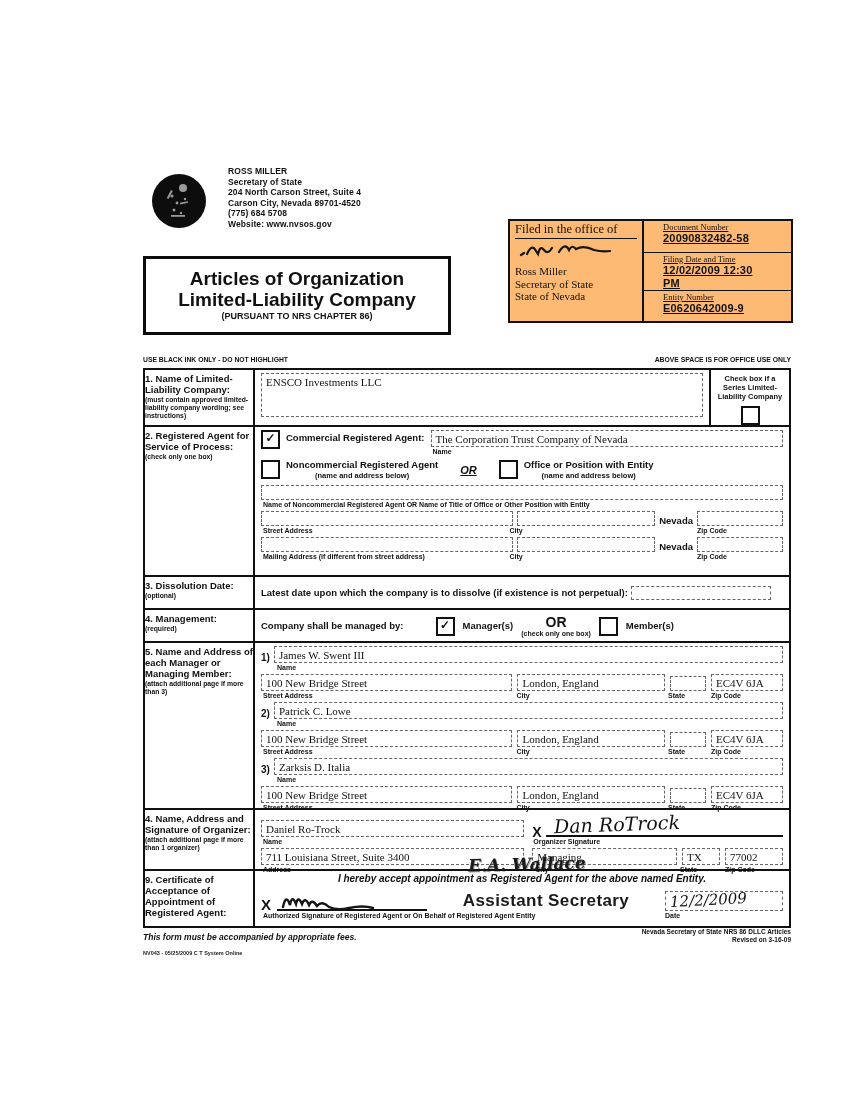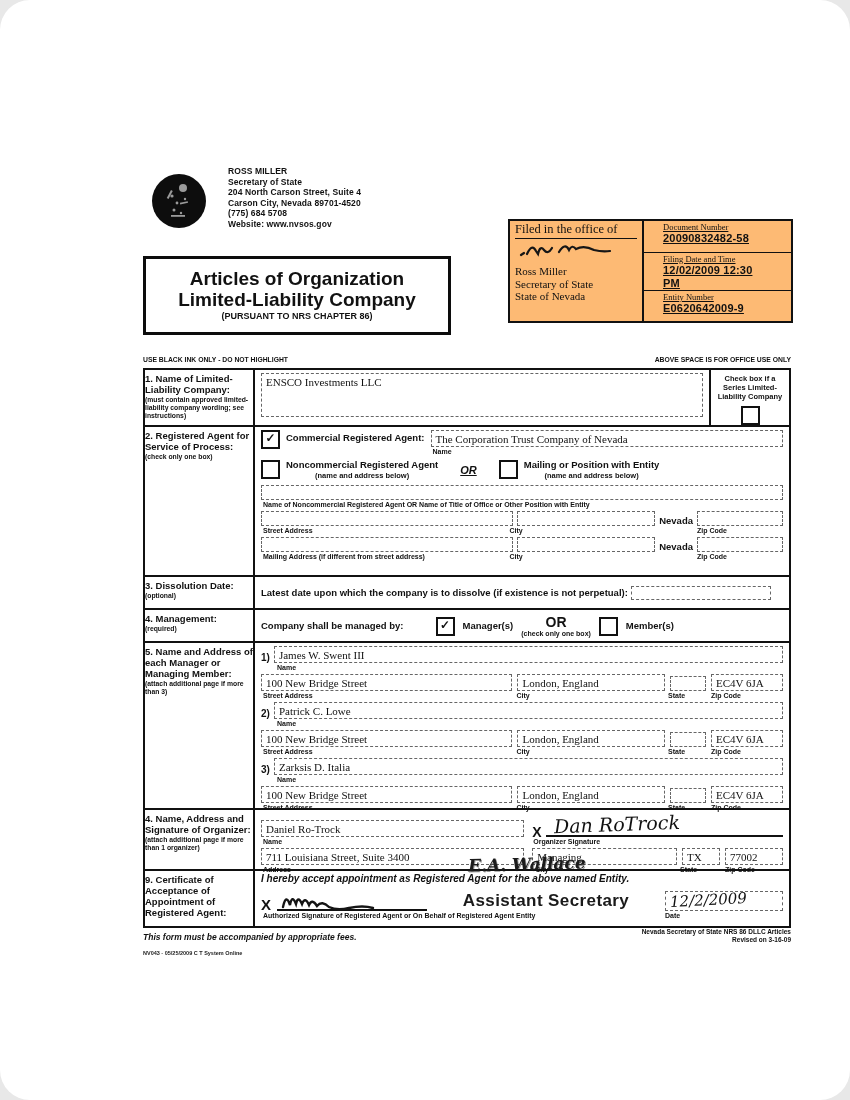--- a/index.html
+++ b/index.html
@@ -1,18 +1,18 @@
 <!DOCTYPE html>
 <html><head>
 <meta charset="utf-8">
 <style>
   html,body { margin:0; padding:0; background:#e8e8e8; }
   #doc {
     position:relative; width:850px; height:1100px; background:#ffffff;
-    font-family:"Liberation Sans", sans-serif; color:#111; overflow:hidden;border-radius:30px;
+    font-family:"Liberation Sans", sans-serif; color:#111; overflow:hidden;
   }
   
   #seal { position:absolute; left:150px; top:172px; }
   #agency { position:absolute; left:228px; top:166px; font-size:8.5px; font-weight:bold; line-height:10.5px; letter-spacing:.1px; }
   
   #filedbox { position:absolute; left:508px; top:219px; width:281px; height:100px; border:2px solid #111; display:flex; background:#fdba74; }
   #filedbox .fleft { width:122px; border-right:2px solid #111; padding:1px 5px 0; font-family:"Liberation Serif",serif; }
   .filed-label { font-size:12.5px; border-bottom:1.5px solid #111; padding-bottom:1px; }
   .officer { font-size:11px; line-height:12.5px; }
   #filedbox .fright { flex:1; display:flex; flex-direction:column; }
@@ -30,21 +30,21 @@
   #tbl { position:absolute; left:143px; top:368px; width:648px; border:2.5px solid #111; box-sizing:border-box; background:#fff; }
   .row { display:flex; border-top:2.5px solid #111; box-sizing:border-box; }
   .row:first-child { border-top:none; }
   .lab { width:110px; min-width:110px; border-right:2.5px solid #111; padding:3px 0; box-sizing:border-box; }
   .lab .t { font-weight:bold; font-size:9.5px; line-height:11px; }
   .lab .n { font-weight:bold; font-size:6.8px; line-height:8px; margin-top:1px; }
   .con { flex:1; padding:3px 6px 2px; position:relative; min-width:0; }
   .fld { border:1.5px dashed #666; min-height:15px; font-family:"Liberation Serif",serif; font-size:11px; line-height:14px; padding:1px 4px 0; box-sizing:border-box; background:#fff; }
   .flbl { font-weight:bold; font-size:7px; margin:1px 0 2px 2px; line-height:8px; }
   .cb { width:15px; height:15px; min-width:15px; border:2px solid #111; font-weight:bold; font-size:12px; line-height:13px; text-align:center; background:#fff; box-sizing:content-box; }
-  .blbl { font-weight:bold; font-size:9.5px; line-height:10.5px; }
+  .blbl { font-weight:bold; font-size:9.5px; line-height:10.5px;text-align:center; }
   .small { font-size:7.5px; }
   .orx { font-weight:bold; font-style:italic; font-size:11px; text-decoration:underline; }
   .hrow { display:flex; align-items:flex-start; gap:6px; }
   .script { font-family:"DejaVu Serif",serif; font-style:italic; }
   
   .series { width:80px; min-width:80px; border-left:2.5px solid #111; padding:4px 3px; text-align:center; box-sizing:border-box; }
   .series .sl { font-weight:bold; font-size:7.5px; line-height:9px; }
   .series .cb { margin:5px auto 0; }
   
   .stamp { font-size:17px; font-weight:bold; letter-spacing:.4px; color:#1a1a1a; }
@@ -159,21 +159,21 @@
 
         <div class="hrow" style="margin-top:2px;">
           <div class="cb"></div>
           <div style="text-align:center;">
             <div class="blbl">Noncommercial Registered Agent</div>
             <div class="blbl small">(name and address below)</div>
           </div>
           <div class="orx" style="margin:4px 16px 0;">OR</div>
           <div class="cb"></div>
           <div style="text-align:center;">
-            <div class="blbl">Mailing or Position with Entity</div>
+            <div class="blbl">Office or Position with Entity</div>
             <div class="blbl small">(name and address below)</div>
           </div>
         </div>
 
         <div class="fld" style="margin-top:4px;"></div>
         <div class="flbl">Name of Noncommercial Registered Agent   OR   Name of Title of Office or Other Position with Entity</div>
 
         <div class="hrow" style="gap:4px; align-items:flex-end;">
           <div style="flex:2.1;">
               <div class="fld"></div>

